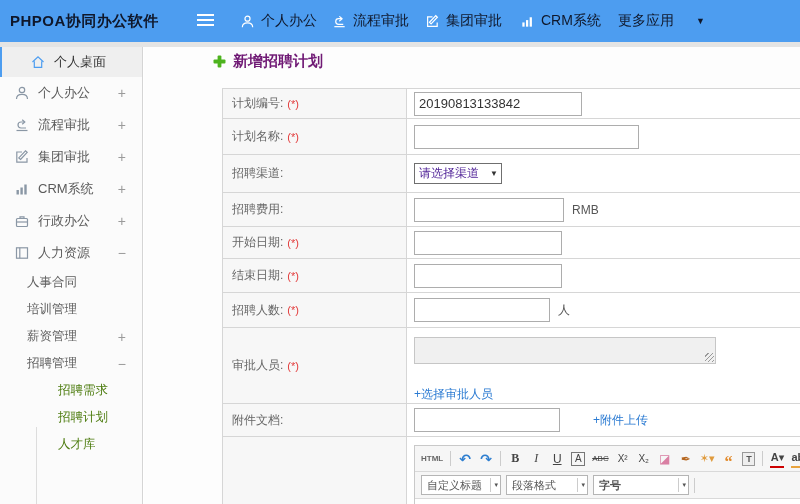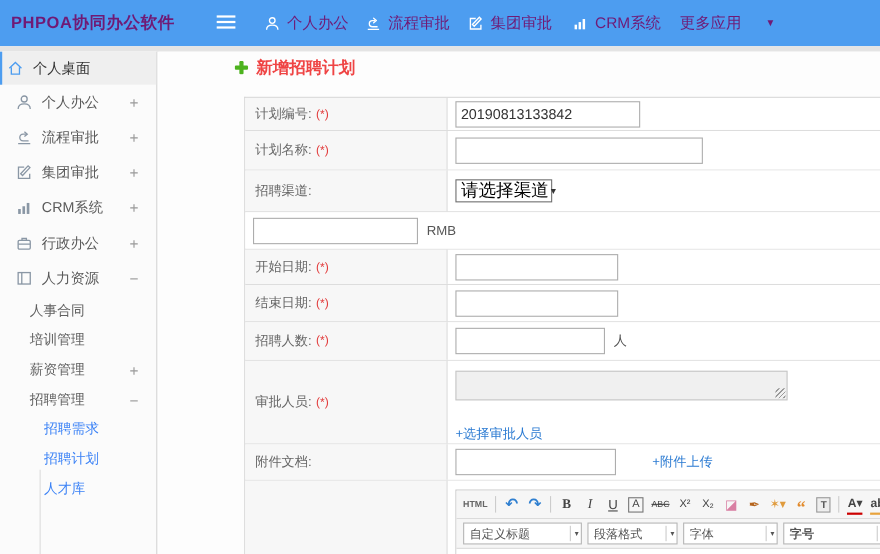--- a/index.html
+++ b/index.html
@@ -1,48 +1,48 @@
 <!DOCTYPE html>
 <html><head>
 <meta charset="utf-8">
 <style>
   * { margin:0; padding:0; box-sizing:border-box; }
   html,body { width:800px; height:504px; }
   body { font-family:"Liberation Sans","DejaVu Sans",sans-serif; background:#fff; }
   .screen { position:relative; width:800px; height:504px; overflow:hidden; background:#fff; }
 
   
-  .topbar { position:absolute; left:0; top:0; width:800px; height:42px; background:#4d9df0; color:#701a75; }
+  .topbar { position:absolute; left:0; top:0; width:800px; height:42px; background:#4d9df0; color:#0f172a; }
   .logo { position:absolute; left:10px; top:0; height:42px; line-height:42px; font-size:15px; font-weight:bold; letter-spacing:.5px; }
   .hamburger { position:absolute; left:197px; top:14px; width:17px; height:13px; cursor:pointer; }
   .hamburger i { display:block; height:2px; background:#fff; margin-bottom:3px; }
   .tm-item { position:absolute; top:0; height:42px; display:flex; align-items:center; gap:6px; font-size:14px; cursor:pointer; }
   .tm-item svg { display:block; }
   .tm-caret { font-size:9px; margin-left:16px; }
 
   
   .topstrip { position:absolute; left:0; top:42px; width:800px; height:5px; background:#e4e4e4; }
 
   
   .sidebar { position:absolute; left:0; top:47px; width:143px; height:457px; background:#fbfbfb; border-right:1px solid #d5d5d5; z-index:5; }
   .s-item { position:relative; display:flex; align-items:center; gap:8px; height:32px; padding-left:14px; color:#5a5a5a; font-size:13px; cursor:pointer; }
   .s-item .s-ico { width:16px; height:16px; color:#8a97a5; flex:0 0 16px; }
-  .s-item.active { background:#efefef; border-left:2px solid #4d9df0; padding-left:4px; color:#333; height:30px; }
+  .s-item.active { background:#efefef; border-left:2px solid #4d9df0; padding-left:28px; color:#333; height:30px; }
   .s-item.active .s-ico { color:#4d9df0; }
   .s-exp { position:absolute; right:16px; top:50%; transform:translateY(-50%); color:#9a9a9a; font-size:14px; font-weight:400; }
   .s-item.lvl2 { height:27px; padding-left:27px; font-size:12.5px; color:#606060; }
-  .s-item.lvl3 { height:27px; padding-left:40px; font-size:12.5px; color:#3b82f6; }
+  .s-item.lvl3 { height:27px; padding-left:58px; font-size:12.5px; color:#4d7c0f; }
   .guide-line { position:absolute; left:36px; top:380px; width:1px; height:77px; background:#ddd; }
 
   
   .content { position:absolute; left:144px; top:47px; width:656px; height:457px; background:#fdfdfd; }
 
   .page-title { position:absolute; left:213px; top:52px; display:flex; align-items:center; gap:7px; z-index:2; }
   .plus-ico { width:13px; height:13px; display:block; }
-  .title-text { font-size:15px; font-weight:bold; color:#ef4444; }
+  .title-text { font-size:15px; font-weight:bold; color:#701a75; }
 
   
   .ftable { position:absolute; left:222px; top:88px; width:640px; border:1px solid #d6d6d6; border-right:none; background:#fff; z-index:1; }
   .frow { display:flex; border-bottom:1px solid #d6d6d6; }
   .frow:last-child { border-bottom:none; }
   .fcell.lab { width:184px; flex:0 0 184px; background:#f7f7f7; border-right:1px solid #d6d6d6; display:flex; align-items:center; gap:4px; padding-left:9px; font-size:12px; color:#666; }
   .req { color:#e23b3b; font-size:11px; }
   .fcell.val { flex:1; display:flex; align-items:center; padding-left:7px; font-size:12px; color:#555; background:#fff; }
   .r1{height:30px} .r2{height:36px} .r3{height:38px} .r4{height:34px} .r5{height:32px}
   .r6{height:34px} .r7{height:35px} .r8{height:76px} .r9{height:33px} .r10{height:160px}
@@ -50,21 +50,21 @@
   .r10 .fcell.val { align-items:flex-start; padding-top:8px; }
 
   input.txt { height:24px; border:1px solid #adadad; background:#fff; font-size:13px; color:#333; padding:0 4px; font-family:inherit; }
   .w-planno{width:168px} .w-planname{width:225px} .w-fee{width:150px; height:22px; border-color:#c4c4c4;}
   .w-date{width:148px} .w-num{width:136px} .w-attach{width:146px; height:22px;}
   .suffix { margin-left:8px; color:#555; font-size:12px; }
   .blue-link { color:#2a7ad2; font-size:12px; text-decoration:none; cursor:pointer; }
   .r9 .blue-link { margin-left:33px; }
 
   .fake-select { width:88px; height:21px; border:1px solid #6f6f6f; background:#fff; display:flex; align-items:center; justify-content:space-between; padding:0 3px 0 4px; cursor:pointer; }
-  .fake-select .sel-text { color:#000000; font-size:16px; white-space:nowrap; }
+  .fake-select .sel-text { color:#4c1d95; font-size:12px; white-space:nowrap; }
   .fake-select .sel-caret { font-size:8px; color:#333; }
 
   .appr-area { width:302px; height:56px; background:#f0f0f0; border:1px solid #c6c6c6; position:relative; }
   .resize-grip { position:absolute; right:1px; bottom:1px; width:9px; height:9px;
      background:repeating-linear-gradient(135deg, transparent 0 2px, #9a9a9a 2px 3px); cursor:se-resize; }
   .r8 .blue-link { margin-top:22px; }
 
   
   .editor { width:520px; border:1px solid #c9c9c9; background:#fff; }
   .ed-row { display:flex; align-items:center; background:#f6f6f6; border-bottom:1px solid #d9d9d9; padding:0 6px; gap:7px; }
@@ -275,20 +275,24 @@
         </div>
       <div class="fcell val">
         <div class="fake-select">
           <span class="sel-text">请选择渠道</span>
           <span class="sel-caret">▼</span>
         </div>
       </div>
     </div>
 
     <div class="frow r4">
+      <div class="fcell lab">
+          <span>招聘费用:</span>
+          <span class="req"></span>
+        </div>
       <div class="fcell val">
           <input class="txt w-fee" style="">
           <span class="suffix">RMB</span>
         </div>
     </div>
 
     <div class="frow r5">
       <div class="fcell lab">
           <span>开始日期:</span>
           <span class="req">(*)</span>
@@ -363,30 +367,26 @@
               <span class="ed-btn tb-eraser">◪</span>
               <span class="ed-btn tb-format-painter">✒</span>
               <span class="ed-btn tb-auto-typeset">✶▾</span>
               <span class="ed-btn tb-blockquote">“</span>
               <span class="ed-btn tb-paste-as-text">T</span>
               <span class="ed-sep"></span>
               <span class="ed-btn tb-font-color">A▾</span>
               <span class="ed-btn tb-highlight-color">ab▾</span>
             </div>
           <div class="ed-row ed-row2" id="ed-row2">
-              <div class="ed-select" style="width: 108px;">
+              <div class="ed-select" style="width: 80px;">
                 <span>自定义标题</span>
                 <span class="ed-sel-caret">▾</span>
               </div>
               <div class="ed-select" style="width: 82px;">
                 <span>段落格式</span>
-                <span class="ed-sel-caret">▾</span>
-              </div>
-              <div class="ed-select" style="width: 86px;">
-                <span>字体</span>
                 <span class="ed-sel-caret">▾</span>
               </div>
               <div class="ed-select" style="width: 96px; font-weight: bold;">
                 <span>字号</span>
                 <span class="ed-sel-caret">▾</span>
               </div>
               <span class="ed-sep"></span>
             </div>
           <div class="ed-body"></div>
         </div>

